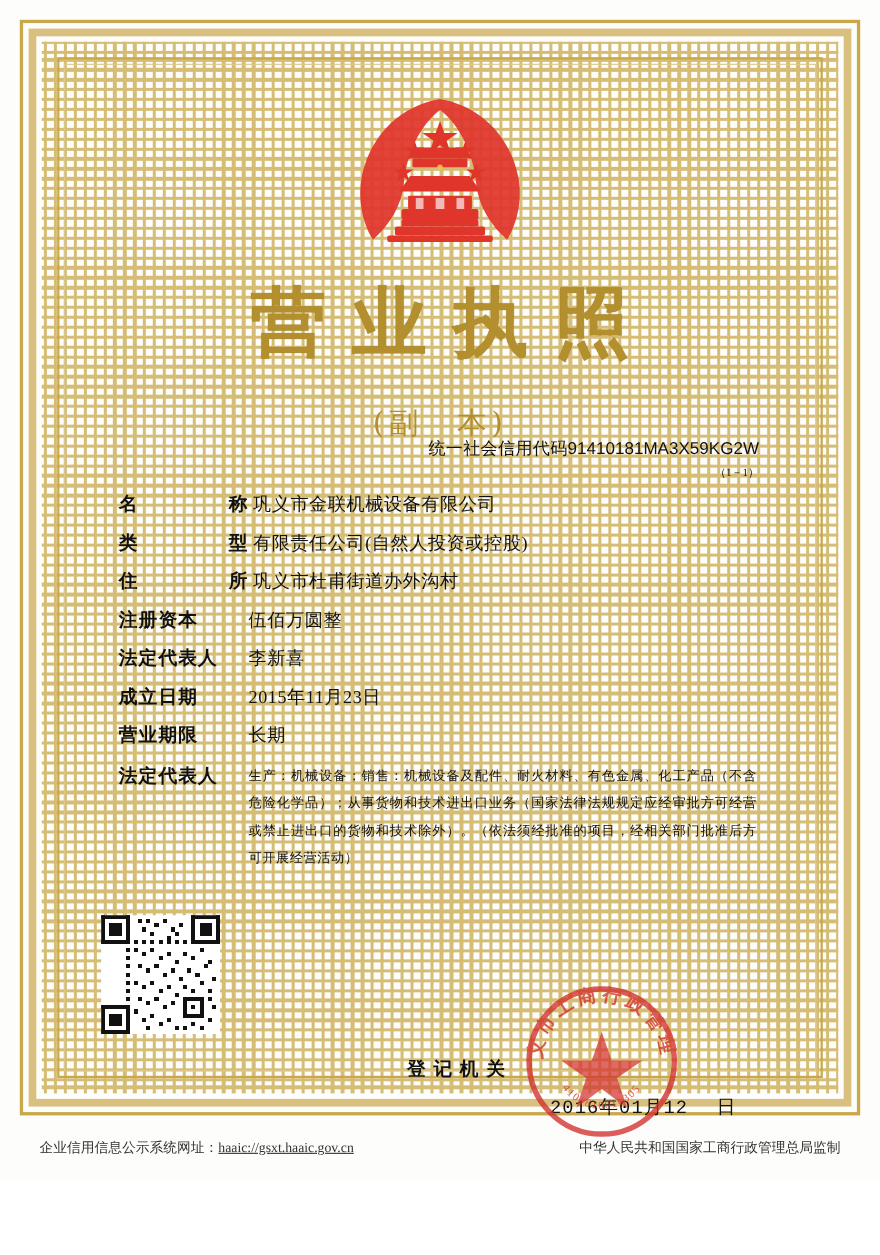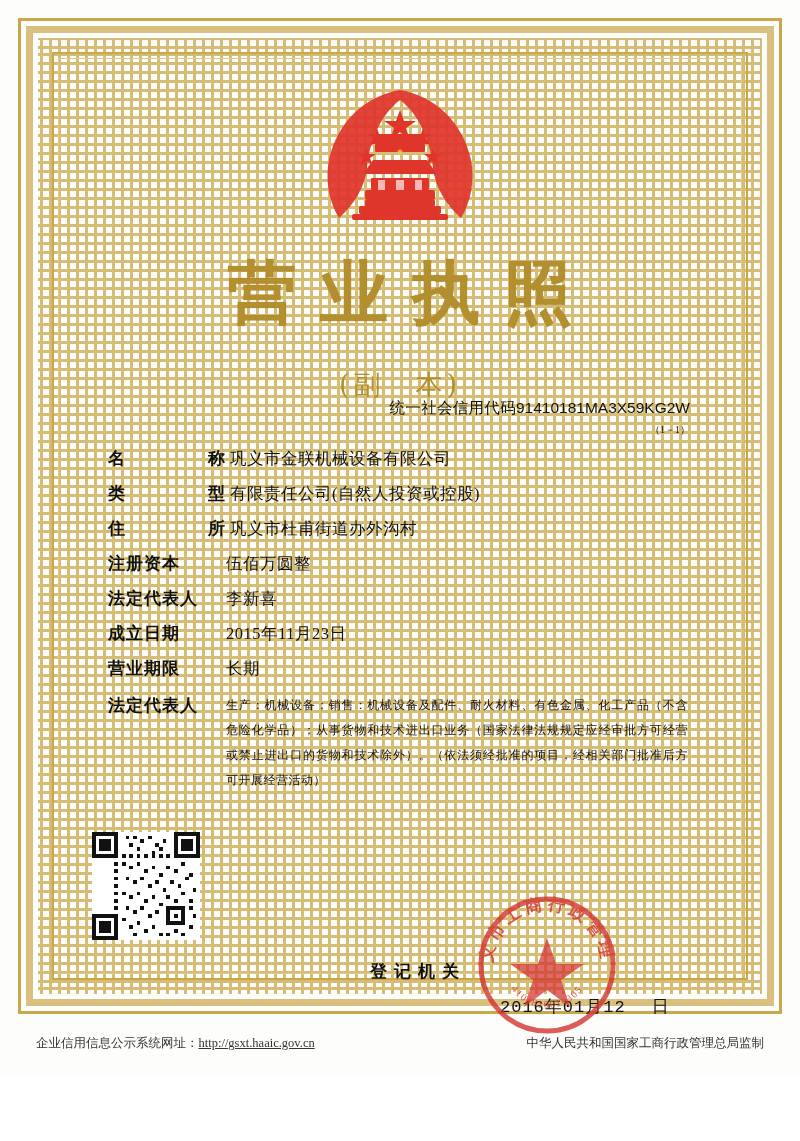--- a/index.html
+++ b/index.html
@@ -436,18 +436,18 @@
         <textPath href="#sealArcTop" startOffset="50%" text-anchor="middle">巩义市工商行政管理局</textPath>
       </text>
       <text font-family="'Liberation Serif',serif" font-size="10" fill="#d2302c" letter-spacing="1.5">
         <textPath href="#sealArcBottom" startOffset="50%" text-anchor="middle">4101810010305</textPath>
       </text>
     </svg>
   </div>
 
   <div class="footer">
     <div>
-      <span>企业信用信息公示系统网址：</span><span class="url">http://gsxt.haaic.gov.cn</span>
+      <span>企业信用信息公示系统网址：</span><span class="url">haaic://gsxt.haaic.gov.cn</span>
     </div>
     <div>中华人民共和国国家工商行政管理总局监制</div>
   </div>
 
 </div>
 
 </body></html>

